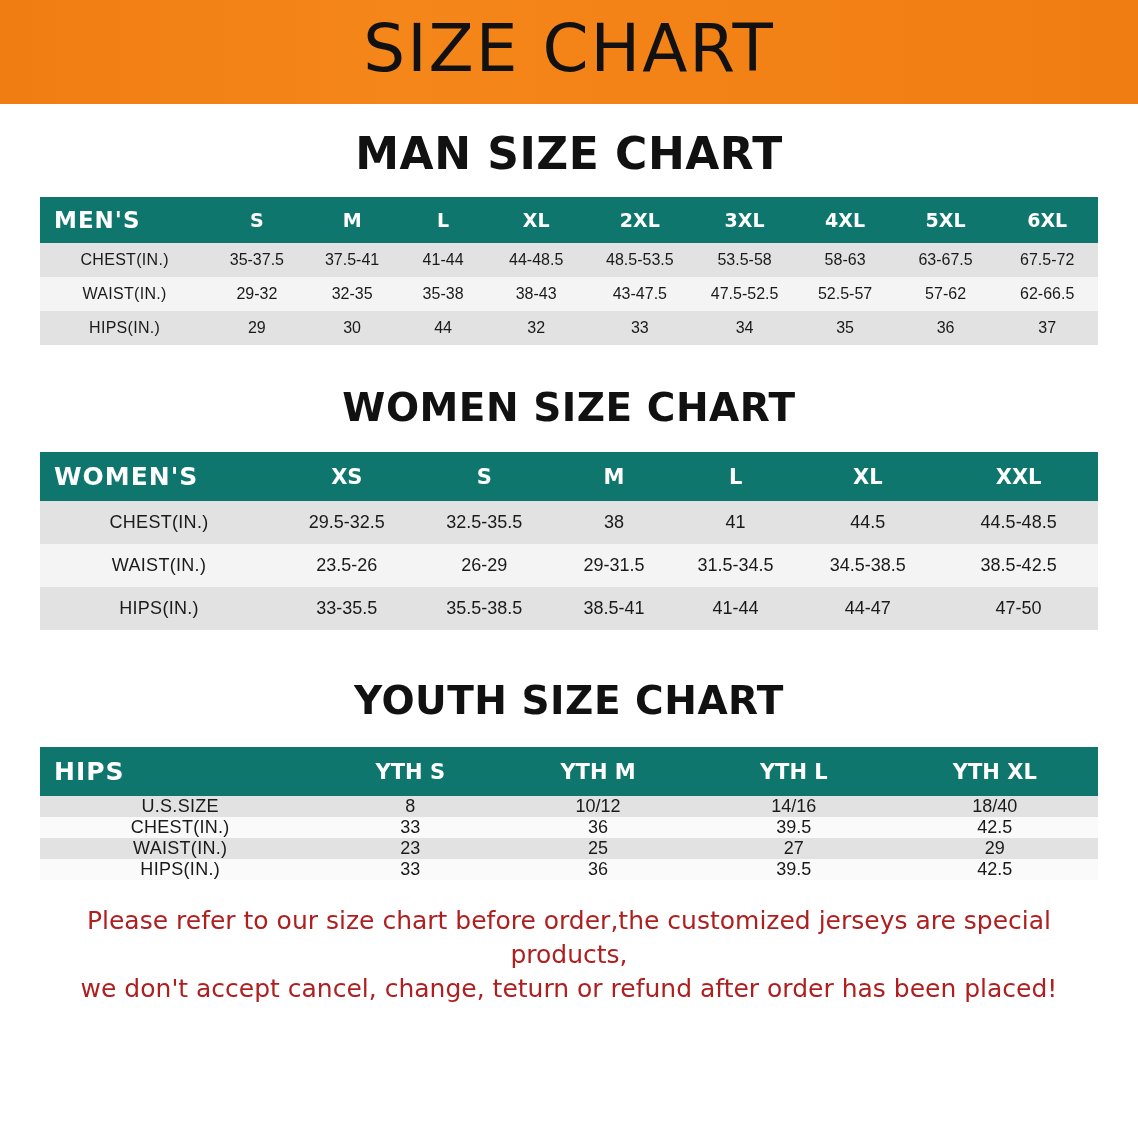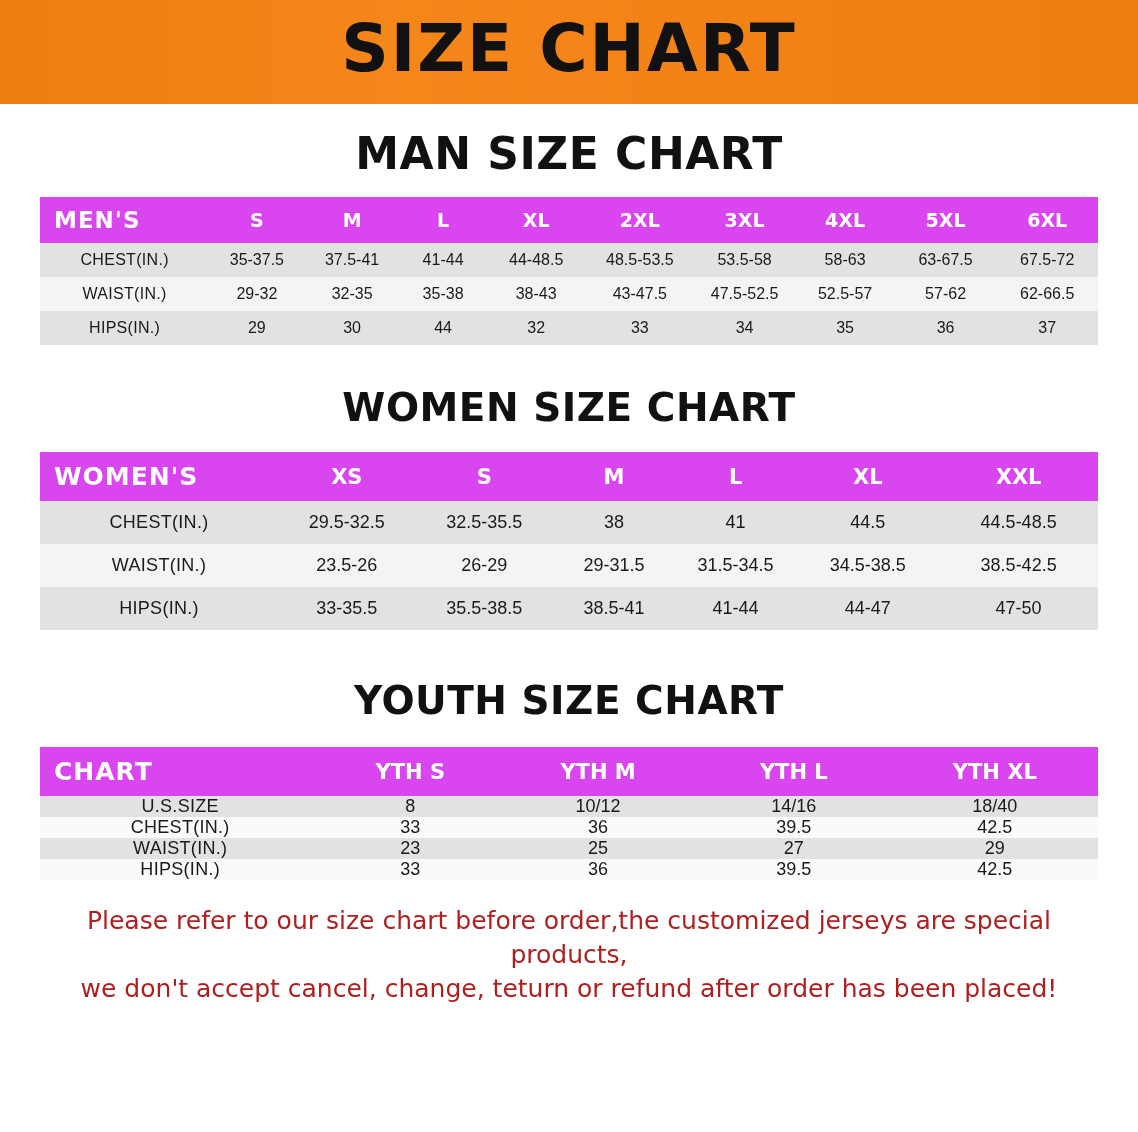--- a/index.html
+++ b/index.html
@@ -25,21 +25,21 @@
   .banner {
     width: 100%;
     height: 104px;
     background: linear-gradient(90deg, #f07d12 0%, #f5861a 35%, #f07d12 100%);
     display: flex;
     align-items: center;
     justify-content: center;
   }
   .banner-title {
     font-family: "DejaVu Sans", sans-serif;
-    font-weight: bold;
+    font-weight: normal;
     font-size: 66px;
     letter-spacing: 2px;
     color: #111111;
     line-height: 1;
     padding-bottom: 6px;
     text-align: center;
   }
 
   
   .section-title {
@@ -56,21 +56,21 @@
   
   .tbl-wrap {
     margin: 0 40px;
   }
   table {
     width: 100%;
     border-collapse: collapse;
     table-layout: fixed;
   }
   thead th {
-    background: #d946ef;
+    background: #0f766e;
     color: #ffffff;
     font-family: "DejaVu Sans", sans-serif;
     font-weight: bold;
     text-align: center;
     padding: 10px 2px;
   }
   thead th.rowlabel {
     text-align: left;
     padding-left: 14px;
   }
@@ -256,21 +256,21 @@
     <table id="youth-table">
       <colgroup>
         <col style="width:26.5%">
           <col style="width:17.0%">
           <col style="width:18.5%">
           <col style="width:18.5%">
           <col style="width:19.5%">
       </colgroup>
       <thead>
         <tr>
-          <th class="rowlabel">CHART</th>
+          <th class="rowlabel">HIPS</th>
           <th>YTH S</th>
           <th>YTH M</th>
           <th>YTH L</th>
           <th>YTH XL</th>
         </tr>
       </thead>
       <tbody>
         <tr class="odd">
           <td class="rowlabel">U.S.SIZE</td>
           <td>8</td>

